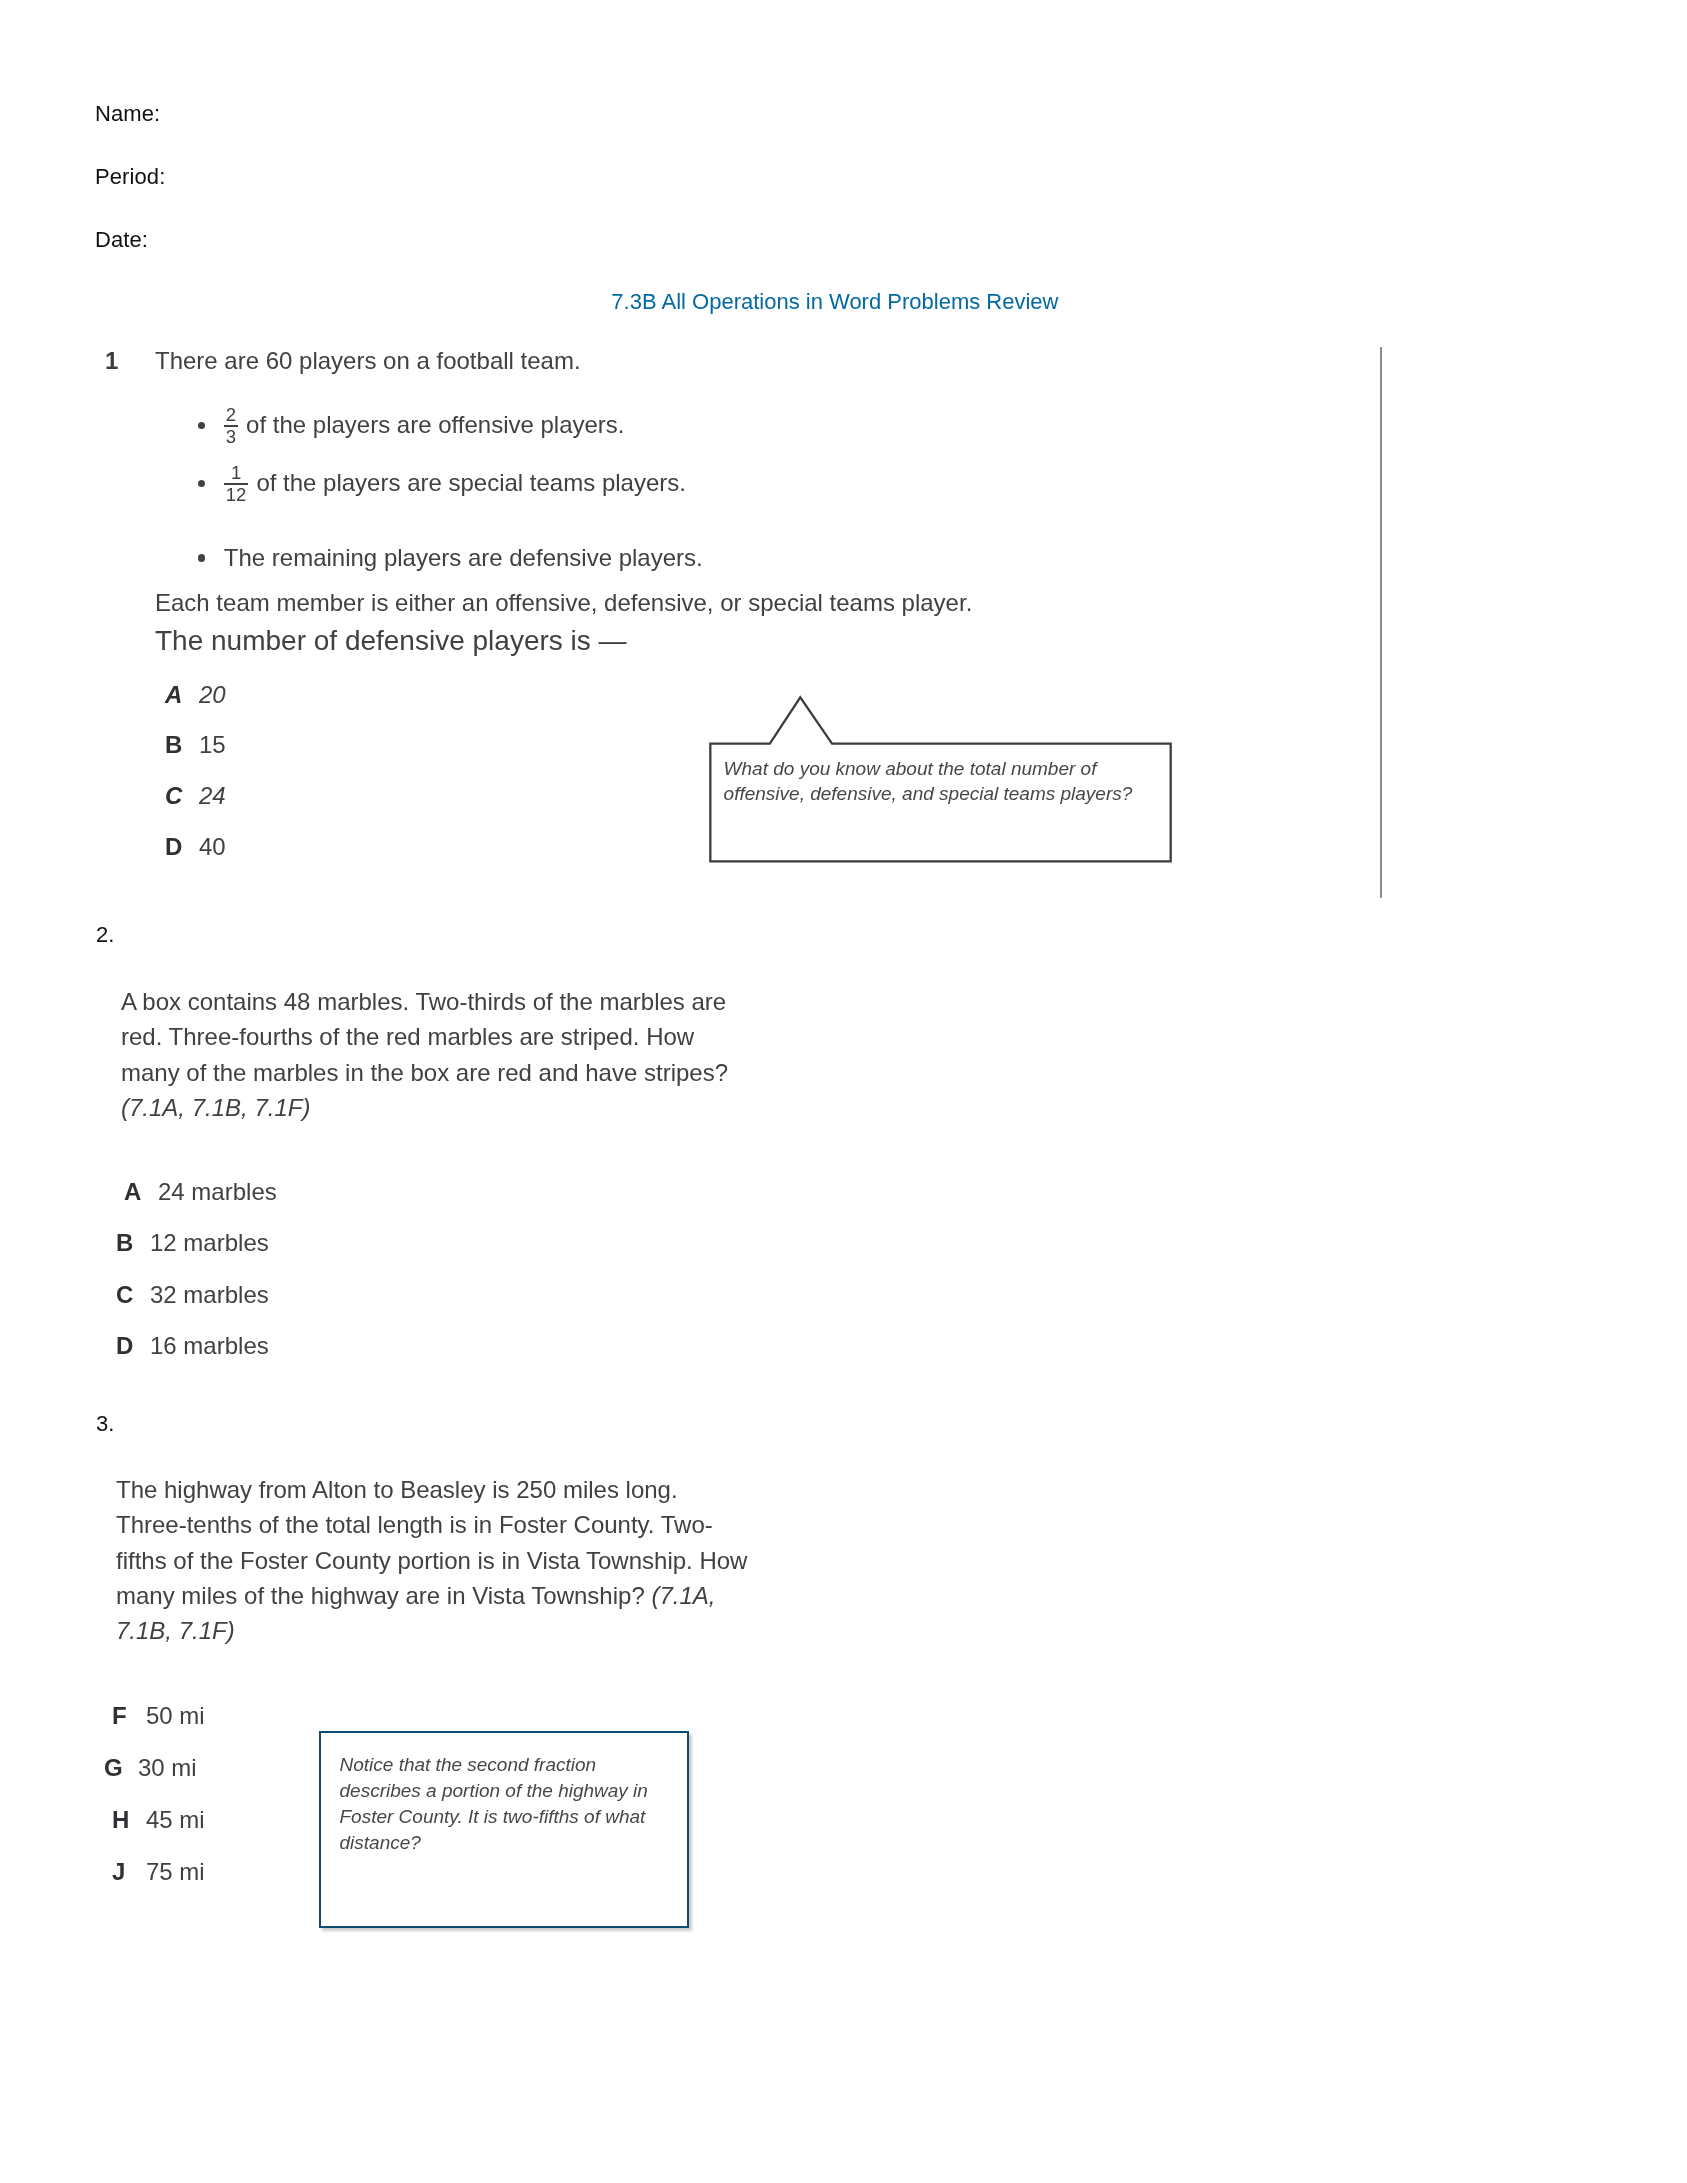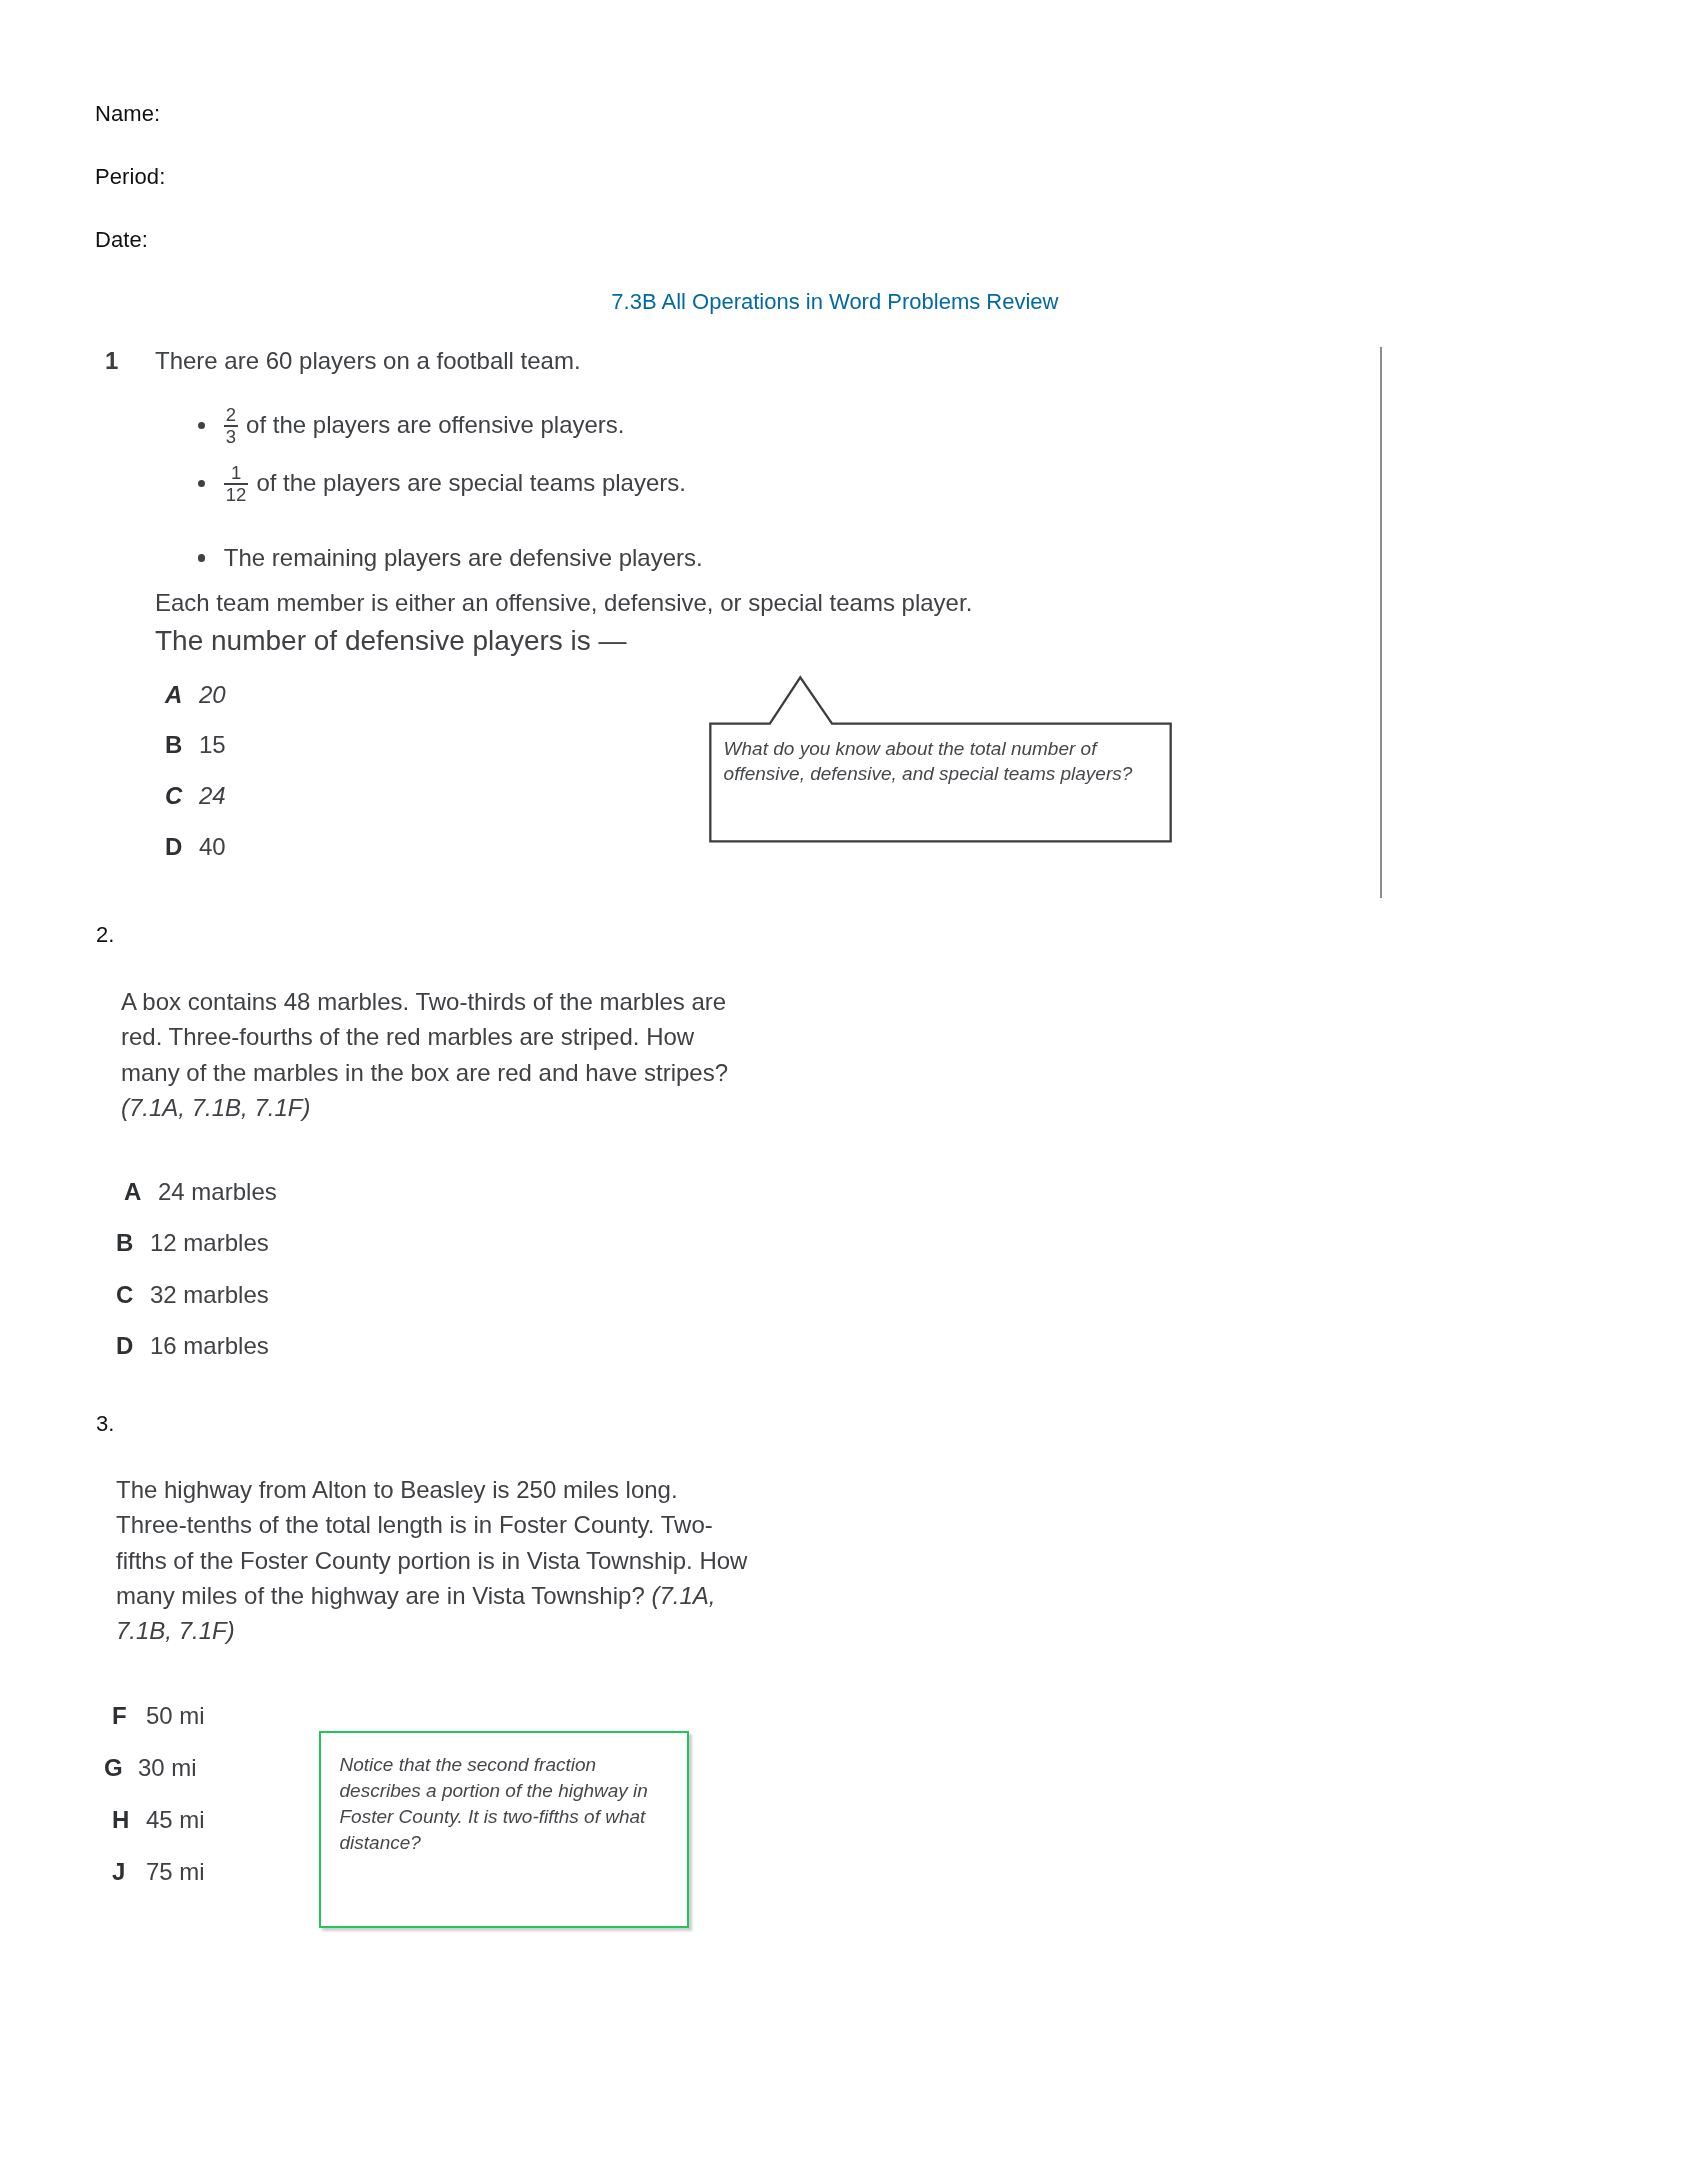--- a/index.html
+++ b/index.html
@@ -133,21 +133,21 @@
   }
   #q1-a { left: 165px; top: 681px; font-style: italic; }
   #q1-b { left: 165px; top: 731px; }
   #q1-c { left: 165px; top: 782px; font-style: italic; }
   #q1-d { left: 165px; top: 833px; }
 
   
   #callout1 {
     position: absolute;
     left: 709px;
-    top: 672px;
+    top: 692px;
     width: 463px;
     height: 172px;
   }
   #callout1 svg { display: block; }
   #callout1 .txt {
     position: absolute;
     left: 14.6px;
     top: 64px;
     width: 437px;
     font-size: 19px;
@@ -192,21 +192,21 @@
   #q3-h { left: 112px; top: 1806px; }
   #q3-j { left: 112px; top: 1858px; }
 
   
   #callout2 {
     position: absolute;
     left: 319px;
     top: 1731px;
     width: 370px;
     height: 197px;
-    border: 2px solid #22c55e;
+    border: 2px solid #0c4a6e;
     background: #ffffff;
     box-shadow: 3.3px 3.3px 2.6px rgba(0,0,0,0.20);
     box-sizing: border-box;
   }
   #callout2 .txt {
     position: absolute;
     left: 18.5px;
     top: 18.5px;
     width: 331px;
     font-size: 19px;

